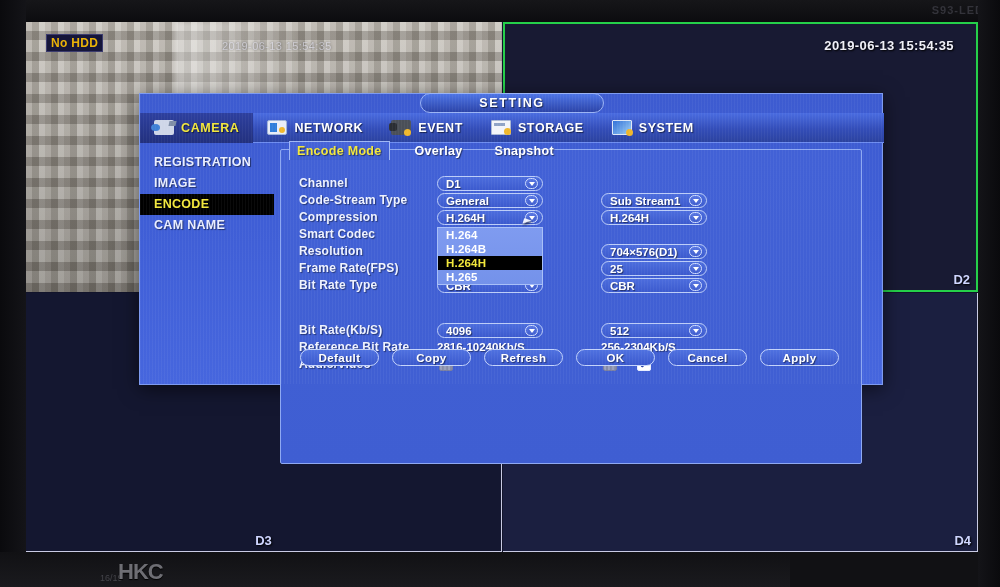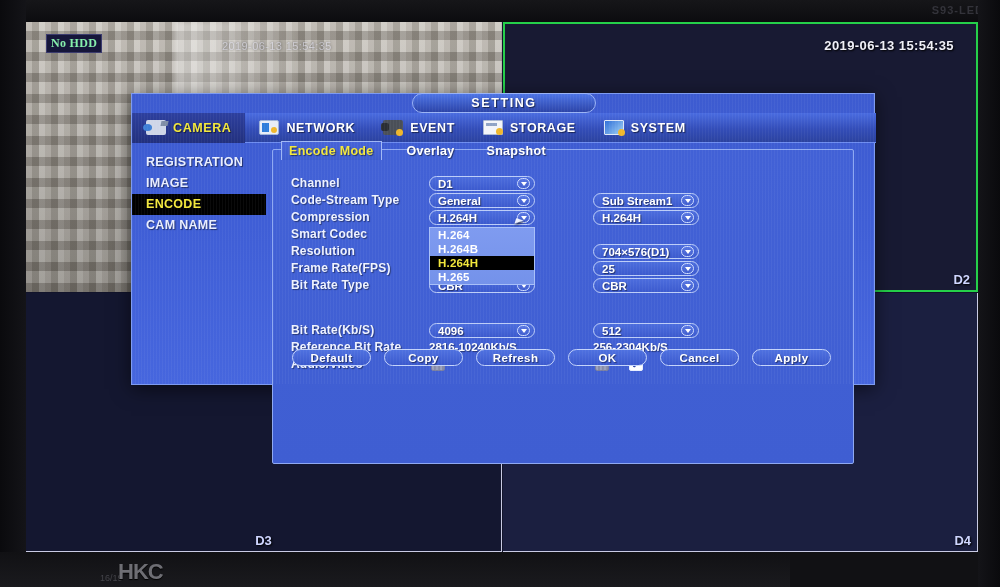--- a/index.html
+++ b/index.html
@@ -41,40 +41,40 @@
       repeating-linear-gradient(90deg, #b9b4ac 0 6px, #9d988f 6px 13px, #cbc7c0 13px 19px),
       #aaa49b;
   }
   #paneD1::before { content:""; position:absolute; left:0; top:0; width:100%; height:100%;
     background: repeating-linear-gradient(0deg, rgba(60,55,50,.30) 0 9px, rgba(255,255,255,.10) 9px 21px);
     opacity:.85; }
   #paneD1::after { content:""; position:absolute; left:150px; top:0; width:120px; height:100%;
     background: linear-gradient(90deg, rgba(255,255,255,.42), rgba(200,195,188,.12));
     filter: blur(2px); }
   .nohdd { position: absolute; left: 20px; top: 12px; background: #16163a;
-    color: #86efac; font-size: 12px; font-weight: bold; padding: 1px 4px;
-    border: 1px solid #3b3b6e; z-index: 5; letter-spacing: .3px; font-family: Liberation Serif, serif; }
+    color: #eab308; font-size: 12px; font-weight: bold; padding: 1px 4px;
+    border: 1px solid #3b3b6e; z-index: 5; letter-spacing: .3px; }
   .ts-overlay { position: absolute; left: 196px; top: 18px; z-index: 5;
     color: #d8d8e8; font-size: 11px; opacity: .55; text-shadow: 0 0 3px #000;
     letter-spacing: .4px; }
 
   
   #paneD2 { left: 477px; top: 0; width: 475px; height: 270px;
     background: #181a33; border: 2px solid #25d04a; }
   .ts-main { position: absolute; right: 22px; top: 14px; color: #f0f0f8;
     font-size: 13px; font-weight: bold; text-shadow: 1px 1px 2px #000; letter-spacing: .4px; }
 
   
   #paneD3 { left: 0; top: 271px; width: 476px; height: 259px; background: #141730;
     border-right: 1px solid #c9cbe4; border-bottom: 1px solid #c9cbe4; }
   #paneD4 { left: 477px; top: 271px; width: 475px; height: 259px; background: #1b1f40;
     border-bottom: 1px solid #c9cbe4; border-right: 1px solid #c9cbe4; }
 
   
-  #dialog { position: absolute; left: 131px; top: 93px; width: 744px; height: 292px;
+  #dialog { position: absolute; left: 139px; top: 93px; width: 744px; height: 292px;
     background: linear-gradient(180deg,#3d5bd0 0%, #3f5ed6 45%, #4666de 100%);
     border: 1px solid #7e9bf0; box-shadow: 0 4px 18px rgba(0,0,0,.55); }
   #dialog::after { content:""; position:absolute; inset:0; pointer-events:none;
     background: repeating-linear-gradient(90deg, rgba(255,255,255,.045) 0 1px, transparent 1px 3px); }
 
   .title-bar { position: absolute; left: 280px; top: -1px; width: 184px; height: 20px;
     border-radius: 10px; background: linear-gradient(180deg,#4d74e6,#2c44a8);
     border: 1px solid #9ab3f5; display:flex; align-items:center; justify-content:center; }
   .title-bar span { color: #ffffff; font-size: 12.5px; font-weight: bold; letter-spacing: 1.6px;
     text-shadow: 1px 1px 1px rgba(0,0,0,.6); }

